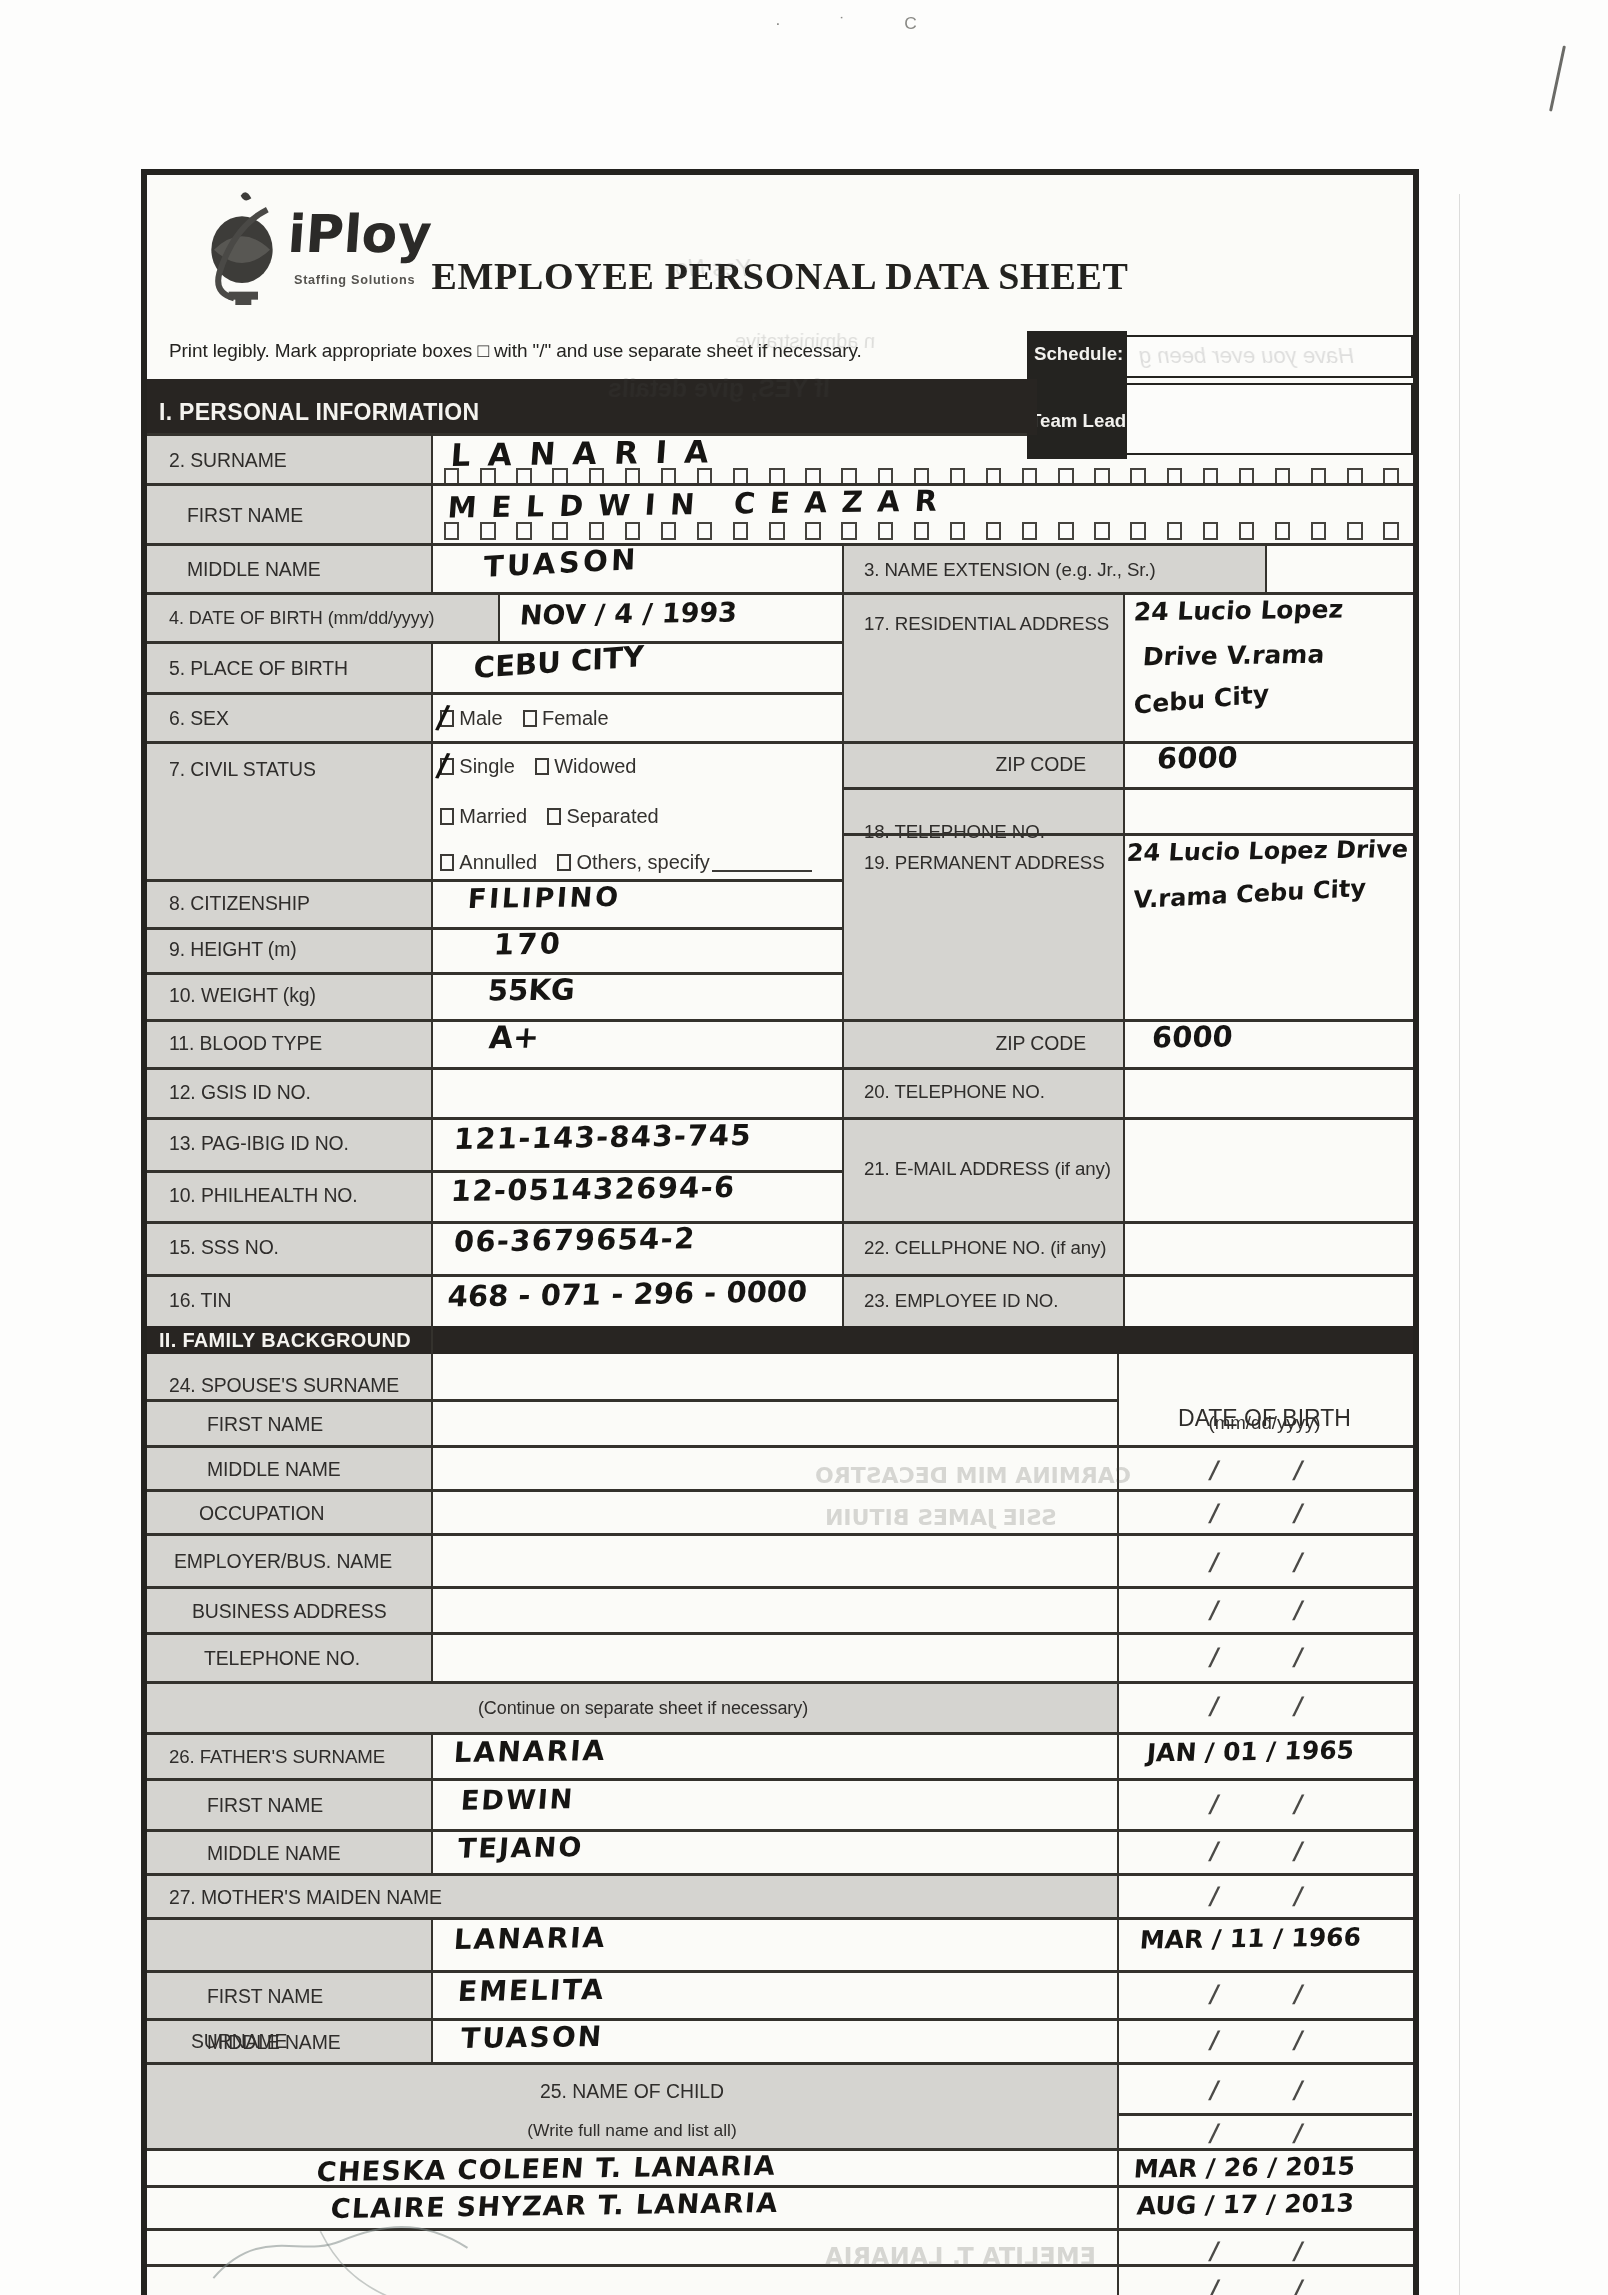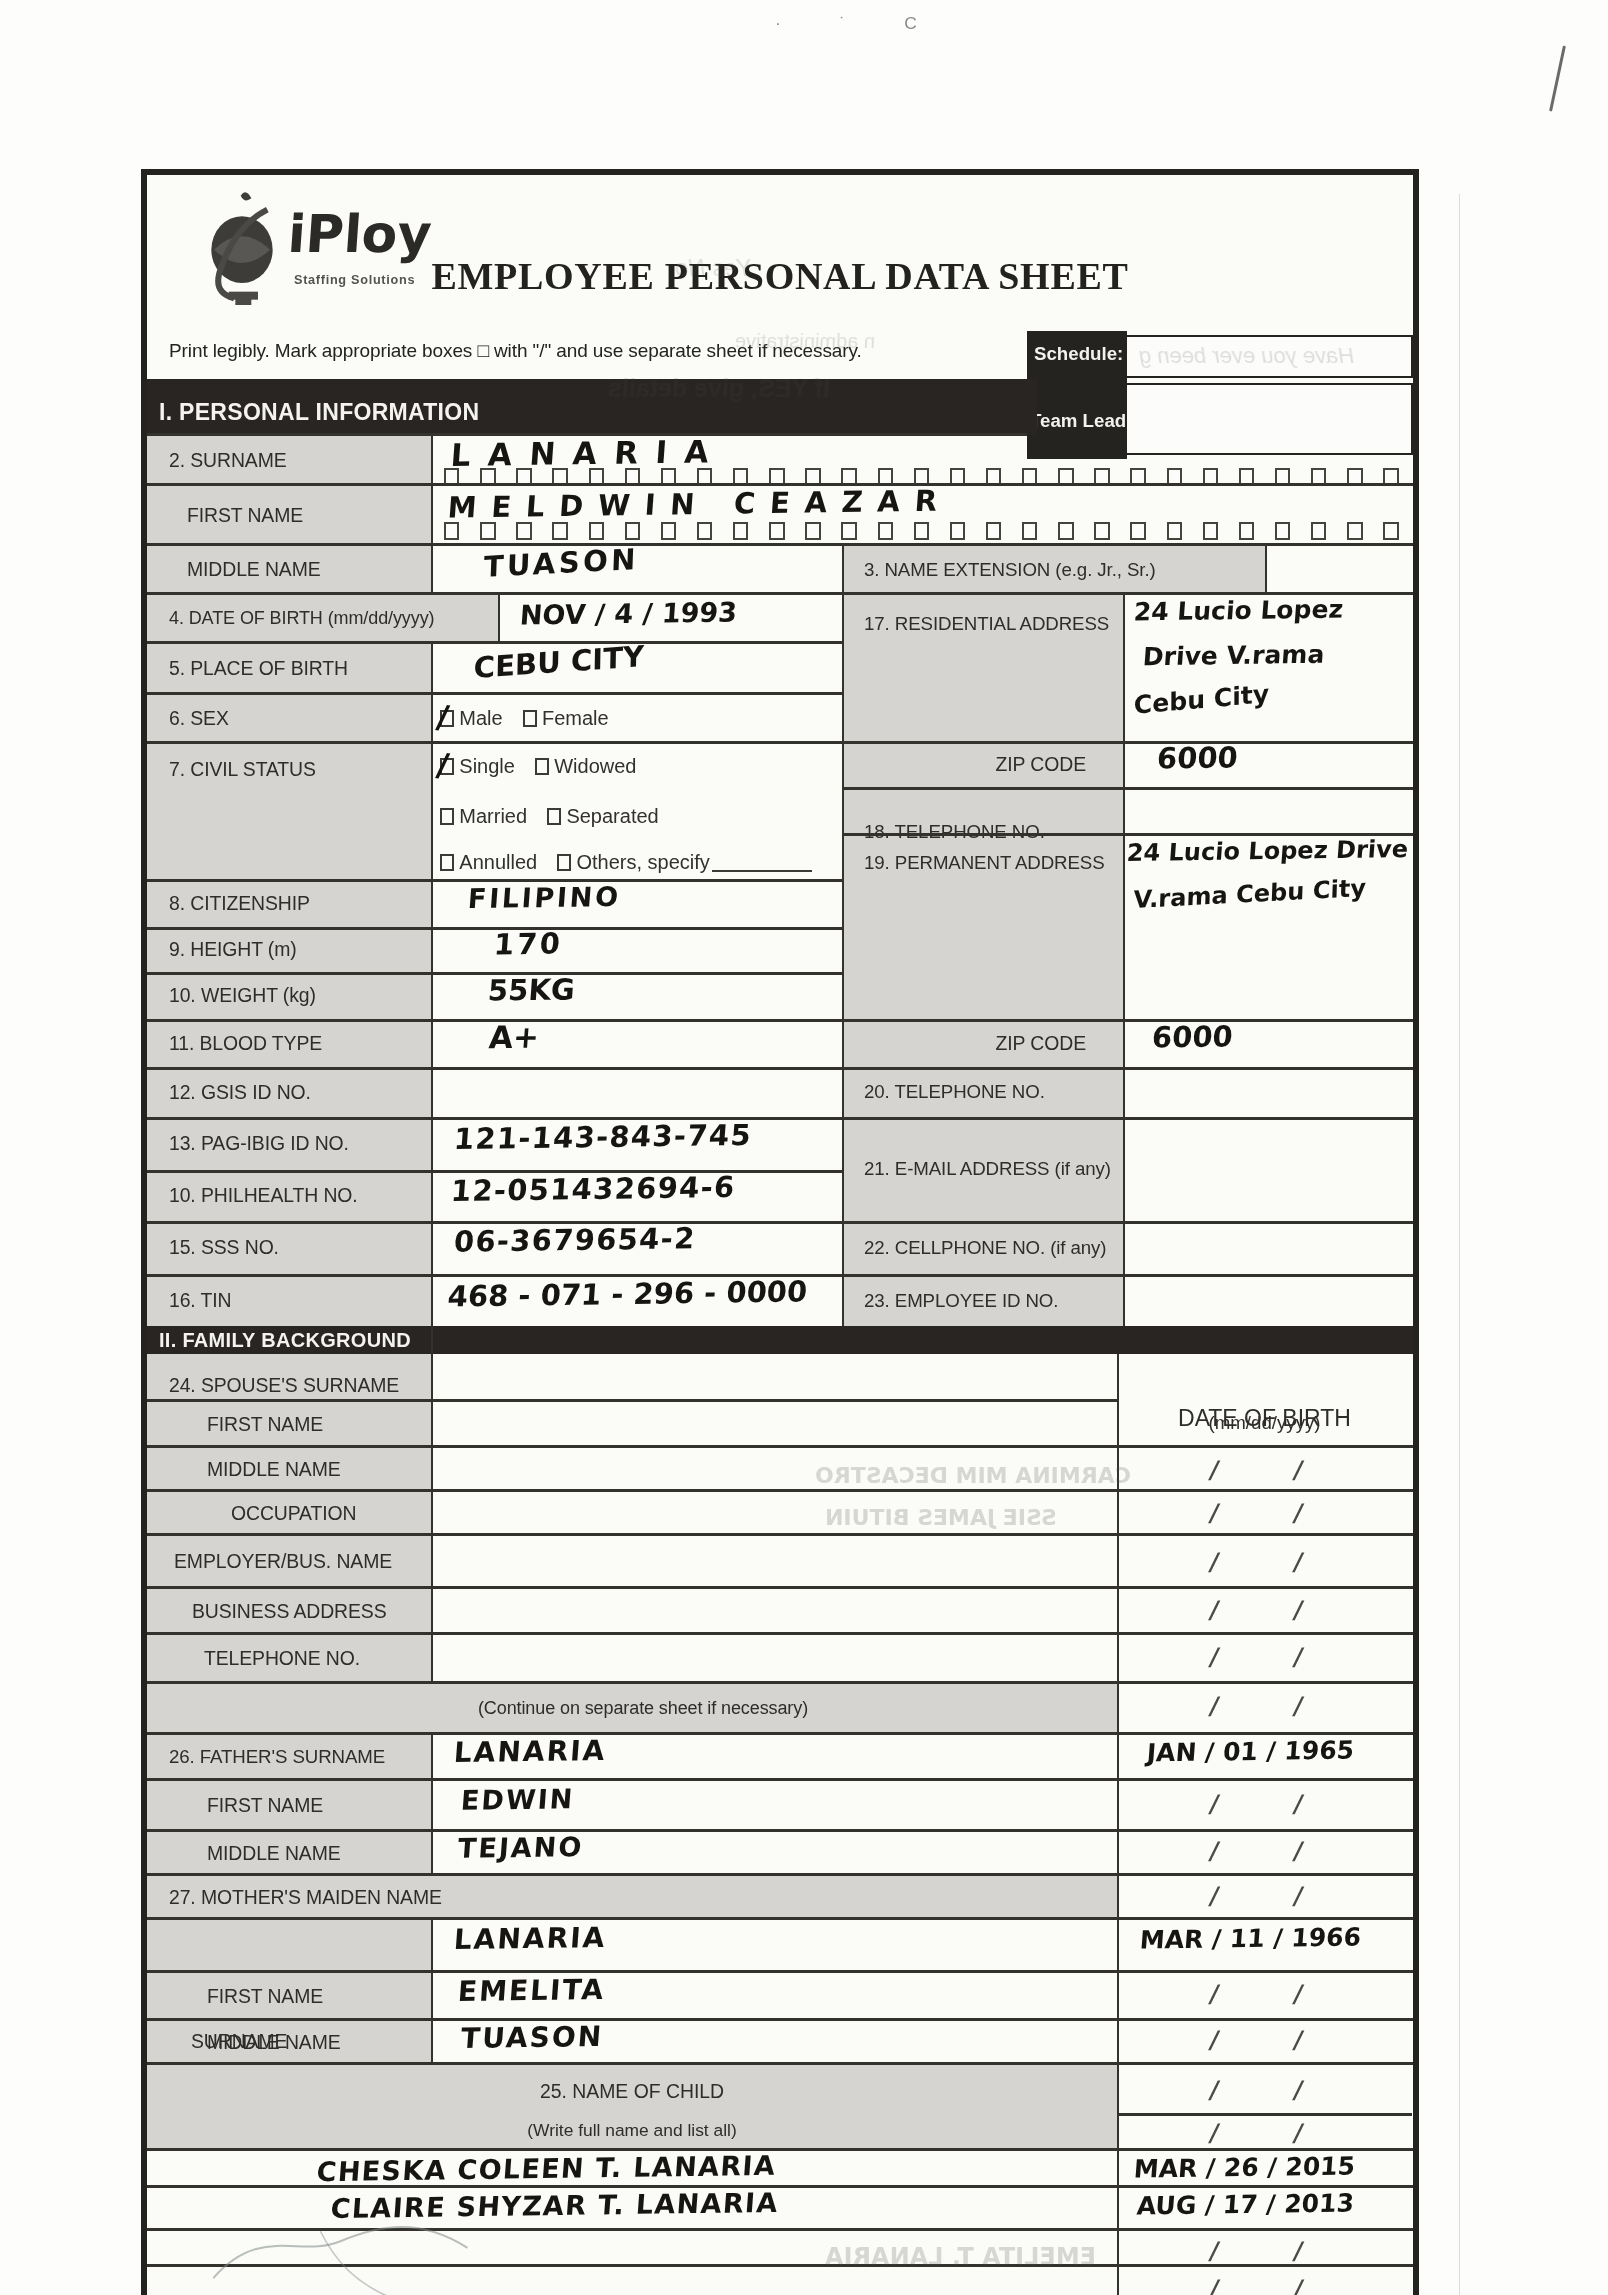--- a/index.html
+++ b/index.html
@@ -259,21 +259,21 @@
   <div class="bar" style="left:0;top:1151px;width:1266px;height:28px;font-size:20px;align-items:center;padding-left:12px;">
     <span>II. FAMILY BACKGROUND</span>
   </div>
 
   <div class="datecell" style="left:970px;top:1198px;width:295px;font-size:23px;margin-top:32px;">DATE OF BIRTH</div>
   <div class="datecell" style="left:970px;top:1237px;width:295px;font-size:18.7px;">(mm/dd/yyyy)</div>
 
   <div class="lab" style="left:0;top:1179px;width:284px;height:62px;">24. SPOUSE'S SURNAME</div>
   <div class="lab" style="left:0;top:1226px;width:284px;height:46px;padding-left:60px;">FIRST NAME</div>
   <div class="lab" style="left:0;top:1272px;width:284px;height:44px;padding-left:60px;">MIDDLE NAME</div>
-  <div class="lab" style="left:0;top:1316px;width:284px;height:44px;padding-left:84px;">OCCUPATION</div>
+  <div class="lab" style="left:0;top:1316px;width:284px;height:44px;padding-left:52px;">OCCUPATION</div>
   <div class="lab" style="left:0;top:1360px;width:284px;height:53px;padding-left:27px;">EMPLOYER/BUS. NAME</div>
   <div class="lab" style="left:0;top:1413px;width:284px;height:46px;padding-left:45px;">BUSINESS ADDRESS</div>
   <div class="lab" style="left:0;top:1459px;width:284px;height:49px;padding-left:57px;">TELEPHONE NO.</div>
   <div class="lab" style="left:0;top:1508px;width:970px;height:51px;justify-content:center;font-size:18px;">(Continue on separate sheet if necessary)</div>
 
   <div class="lab" style="left:0;top:1559px;width:284px;height:46px;font-size:18.7px;">26. FATHER'S SURNAME</div>
   <div class="lab" style="left:0;top:1605px;width:284px;height:51px;padding-left:60px;">FIRST NAME</div>
   <div class="lab" style="left:0;top:1656px;width:284px;height:44px;padding-left:60px;">MIDDLE NAME</div>
   <div class="lab" style="left:0;top:1700px;width:534px;height:44px;">27. MOTHER'S MAIDEN NAME</div>
   <div class="lab" style="left:0;top:1840px;width:284px;height:53px;padding-left:44px;">SURNAME</div>

